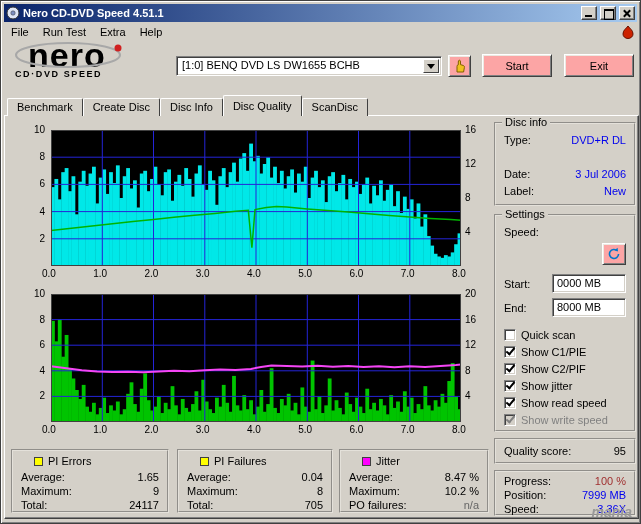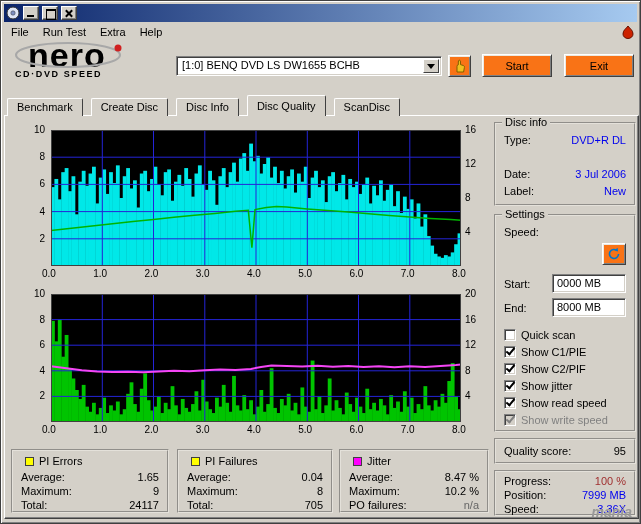--- a/index.html
+++ b/index.html
@@ -28,30 +28,30 @@
   .logo{position:absolute;left:8px;top:1px;width:156px;height:50px;}
   .logo-nero{position:relative;font-size:34px;line-height:26px;font-weight:bold;letter-spacing:1px;padding-left:16px;}
   .logo-swoosh{position:absolute;left:0;top:-2px;pointer-events:none;}
   .logo-sub{font-size:9px;font-weight:bold;letter-spacing:1.6px;padding-left:3px;margin-top:1px;white-space:nowrap;}
   .combo{position:absolute;left:172px;top:15px;width:266px;height:20px;background:#fff;
          border:1px solid;border-color:#808080 #fff #fff #808080;box-shadow:inset 1px 1px 0 #404040, inset -1px -1px 0 #d4d0c8;}
   .combo-text{position:absolute;left:5px;top:2px;right:20px;white-space:nowrap;overflow:hidden;}
   .combo-arrow{position:absolute;right:2px;top:2px;bottom:2px;width:16px;background:#d4d0c8;
                border:1px solid;border-color:#fff #404040 #404040 #fff;display:flex;align-items:center;justify-content:center;}
   .combo-arrow i{border:4px solid transparent;border-top:5px solid #000;margin-top:5px;}
-  .btn{background:#f97316;border:1px solid;border-color:#fff #404040 #404040 #fff;
+  .btn{background:#fca5a5;border:1px solid;border-color:#fff #404040 #404040 #fff;
        box-shadow:inset 1px 1px 0 #ece9e2, inset -1px -1px 0 #808080;display:flex;align-items:center;justify-content:center;}
   .hand-btn{position:absolute;left:444px;top:14px;width:23px;height:22px;}
   .start-btn{position:absolute;left:478px;top:13px;width:70px;height:23px;}
   .exit-btn{position:absolute;left:560px;top:13px;width:70px;height:23px;}
 
   
   .tabstrip{position:absolute;left:6px;top:94px;height:21px;display:flex;align-items:flex-end;z-index:5;}
   .tab{height:18px;padding:2px 9px 0;background:#d4d0c8;border:1px solid;border-color:#fff #404040 #d4d0c8 #fff;
-       border-bottom:none;margin-right:8px;border-top-left-radius:2px;border-top-right-radius:2px;white-space:nowrap;}
+       border-bottom:none;margin-right:0;border-top-left-radius:2px;border-top-right-radius:2px;white-space:nowrap;}
   .tab.active{height:21px;padding-top:4px;position:relative;z-index:7;}
   .page{position:absolute;left:3px;top:114px;width:635px;height:404px;background:#d4d0c8;
         border:1px solid;border-color:#fff #404040 #404040 #fff;box-shadow:inset -1px -1px 0 #808080;z-index:4;}
 
   
   .plot{position:absolute;left:46px;display:block;}
   .yaxis{position:absolute;width:22px;font-size:10px;}
   .yaxis span{position:absolute;}
   .yaxis.left span{right:2px;}
   .yaxis.right span{left:2px;}
@@ -75,34 +75,35 @@
           border:1px solid;border-color:#808080 #fff #fff #808080;box-shadow:inset 1px 1px 0 #404040, inset -1px -1px 0 #d4d0c8;}
   .cb-box::after{content:"";display:none;position:absolute;left:1px;top:1px;width:7px;height:3px;
                  border-left:2px solid #000;border-bottom:2px solid #000;transform:rotate(-50deg);}
   .checkbox.checked .cb-box::after{display:block;}
   .checkbox.disabled{color:#808080;}
   .checkbox.disabled .cb-box{background:#d4d0c8;}
   .checkbox.disabled .cb-box::after{border-color:#808080;}
 
   
   .statbox{position:absolute;top:333px;height:64px;border:2px groove #e4e1da;}
-  .stat-head{position:absolute;left:12px;top:4px;display:flex;align-items:center;gap:5px;}
+  .stat-head{position:absolute;left:21px;top:4px;display:flex;align-items:center;gap:5px;}
   .legend-square{width:9px;height:9px;border:1px solid #404040;}
   .watermark{position:absolute;right:8px;bottom:3px;font-size:14px;font-weight:bold;font-style:italic;color:#999;z-index:9;}
 </style>
 </head>
 <body>
 
 <div class="window">
 
   <div class="titlebar">
     <svg width="14" height="14">
       <circle cx="7" cy="7" r="6" fill="#dfe6f5" stroke="#333"></circle>
         <circle cx="7" cy="7" r="2.2" fill="#7d8fc0" stroke="#333" stroke-width="0.5"></circle>
     </svg>
+    <span class="title-text">Nero CD-DVD Speed 4.51.1</span>
     <span class="tb-btn tb-min"></span>
     <span class="tb-btn tb-max"></span>
     <span class="tb-btn tb-close"></span>
   </div>
 
   <div class="menubar">
     <span class="menu-item">File</span>
     <span class="menu-item">Run Test</span>
     <span class="menu-item">Extra</span>
     <span class="menu-item">Help</span>

